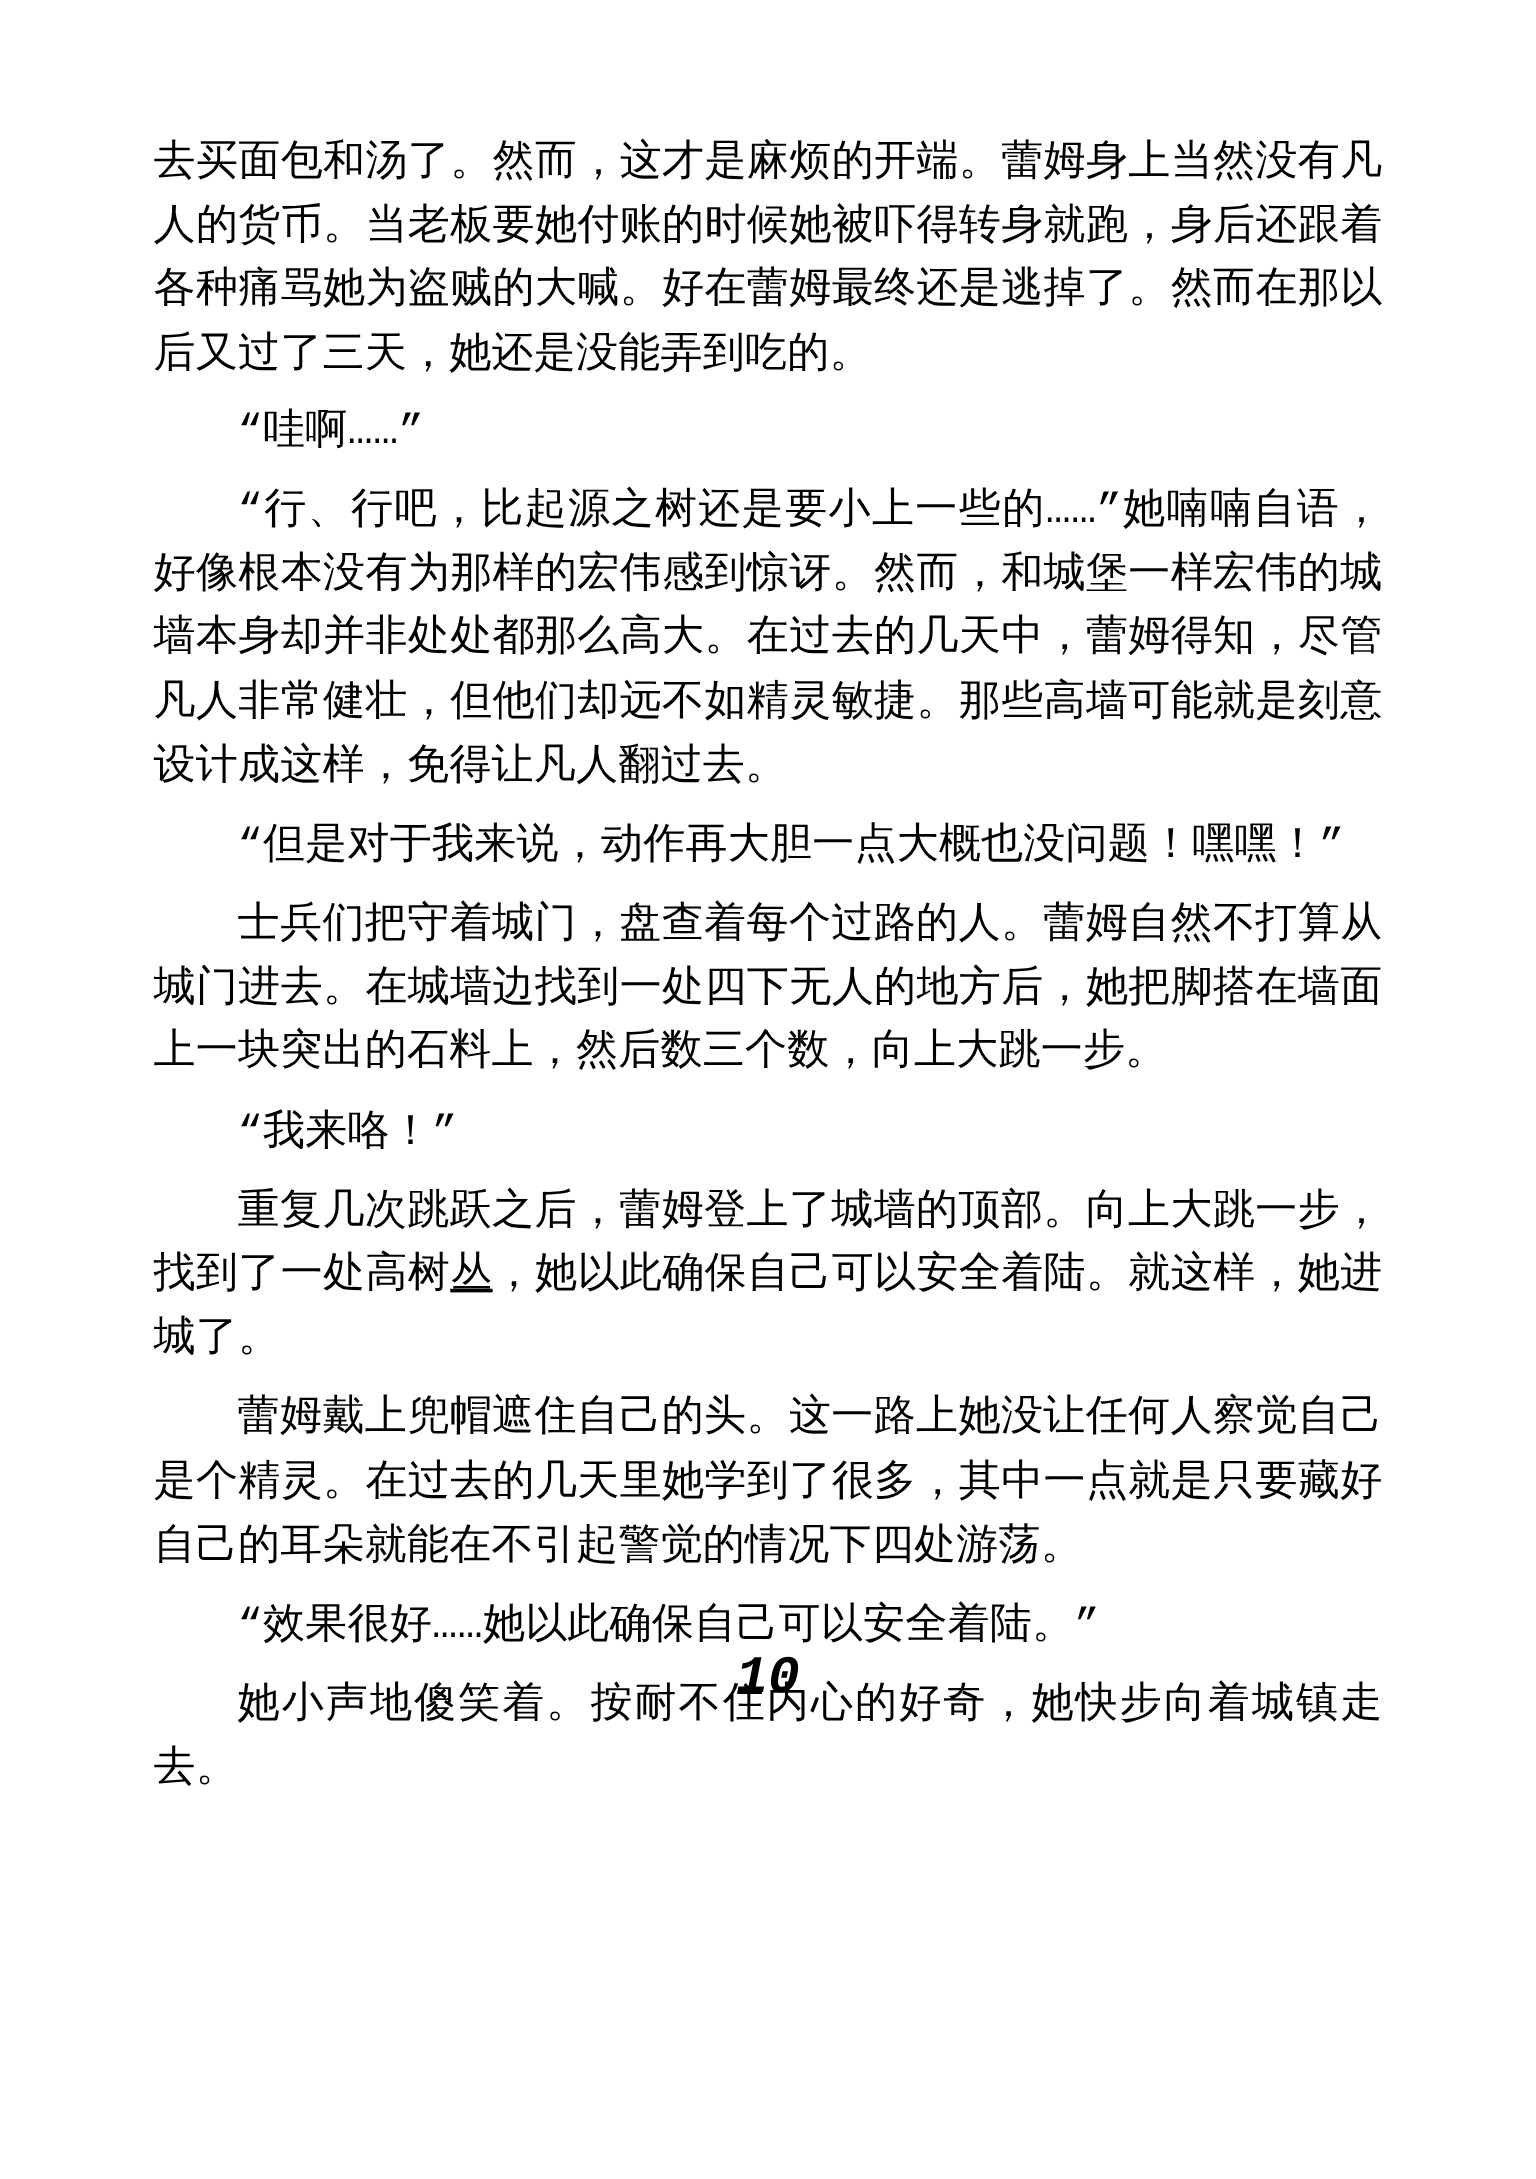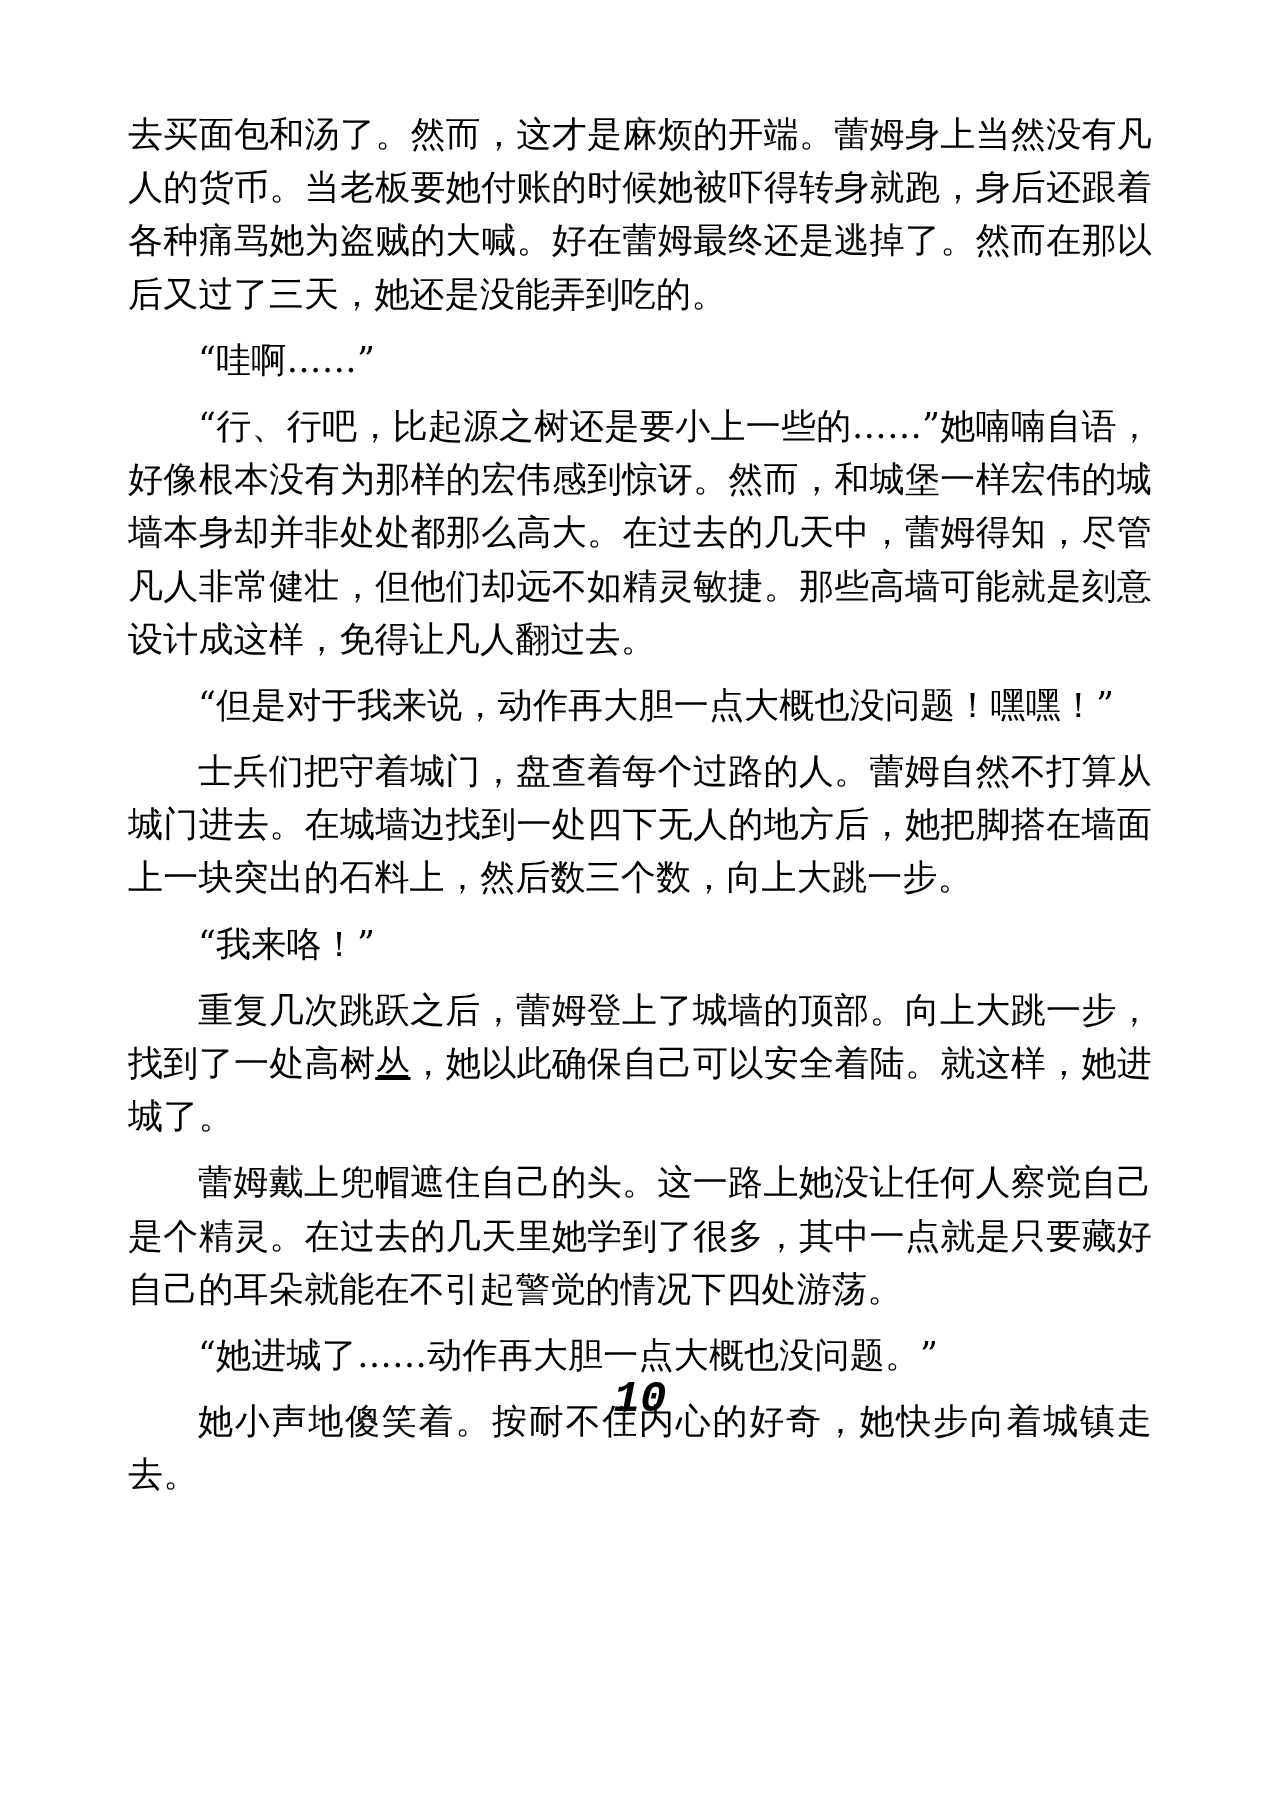--- a/index.html
+++ b/index.html
@@ -30,20 +30,21 @@
   .para {
     font-size: 35px;
     line-height: 1.52;
     text-align: justify;
     text-justify: inter-character;
     margin: 0 0 13px 0;
     letter-spacing: 0.2px;
   }
   .indent {
     text-indent: 2em;
+    font-family: Liberation Mono, monospace;
   }
   .underline {
     text-decoration: underline;
   }
   .page-number {
     position: absolute;
     left: 0;
     right: 0;
     top: 1374px;
     text-align: center;
@@ -69,20 +70,20 @@
     <p class="para indent">“但是对于我来说，动作再大胆一点大概也没问题！嘿嘿！”</p>
 
     <p class="para indent">士兵们把守着城门，盘查着每个过路的人。蕾姆自然不打算从城门进去。在城墙边找到一处四下无人的地方后，她把脚搭在墙面上一块突出的石料上，然后数三个数，向上大跳一步。</p>
 
     <p class="para indent">“我来咯！”</p>
 
     <p class="para indent"><span>重复几次跳跃之后，蕾姆登上了城墙的顶部。向上大跳一步，找到了一处高树</span><span class="underline">丛</span><span>，她以此确保自己可以安全着陆。就这样，她进城了。</span></p>
 
     <p class="para indent">蕾姆戴上兜帽遮住自己的头。这一路上她没让任何人察觉自己是个精灵。在过去的几天里她学到了很多，其中一点就是只要藏好自己的耳朵就能在不引起警觉的情况下四处游荡。</p>
 
-    <p class="para indent">“她进城了……动作再大胆一点大概也没问题。”</p>
+    <p class="para indent">“效果很好……她以此确保自己可以安全着陆。”</p>
 
     <p class="para indent">她小声地傻笑着。按耐不住内心的好奇，她快步向着城镇走去。</p>
 
   </div>
 
   <div class="page-number">10</div>
 </div>
 
 </body></html>

